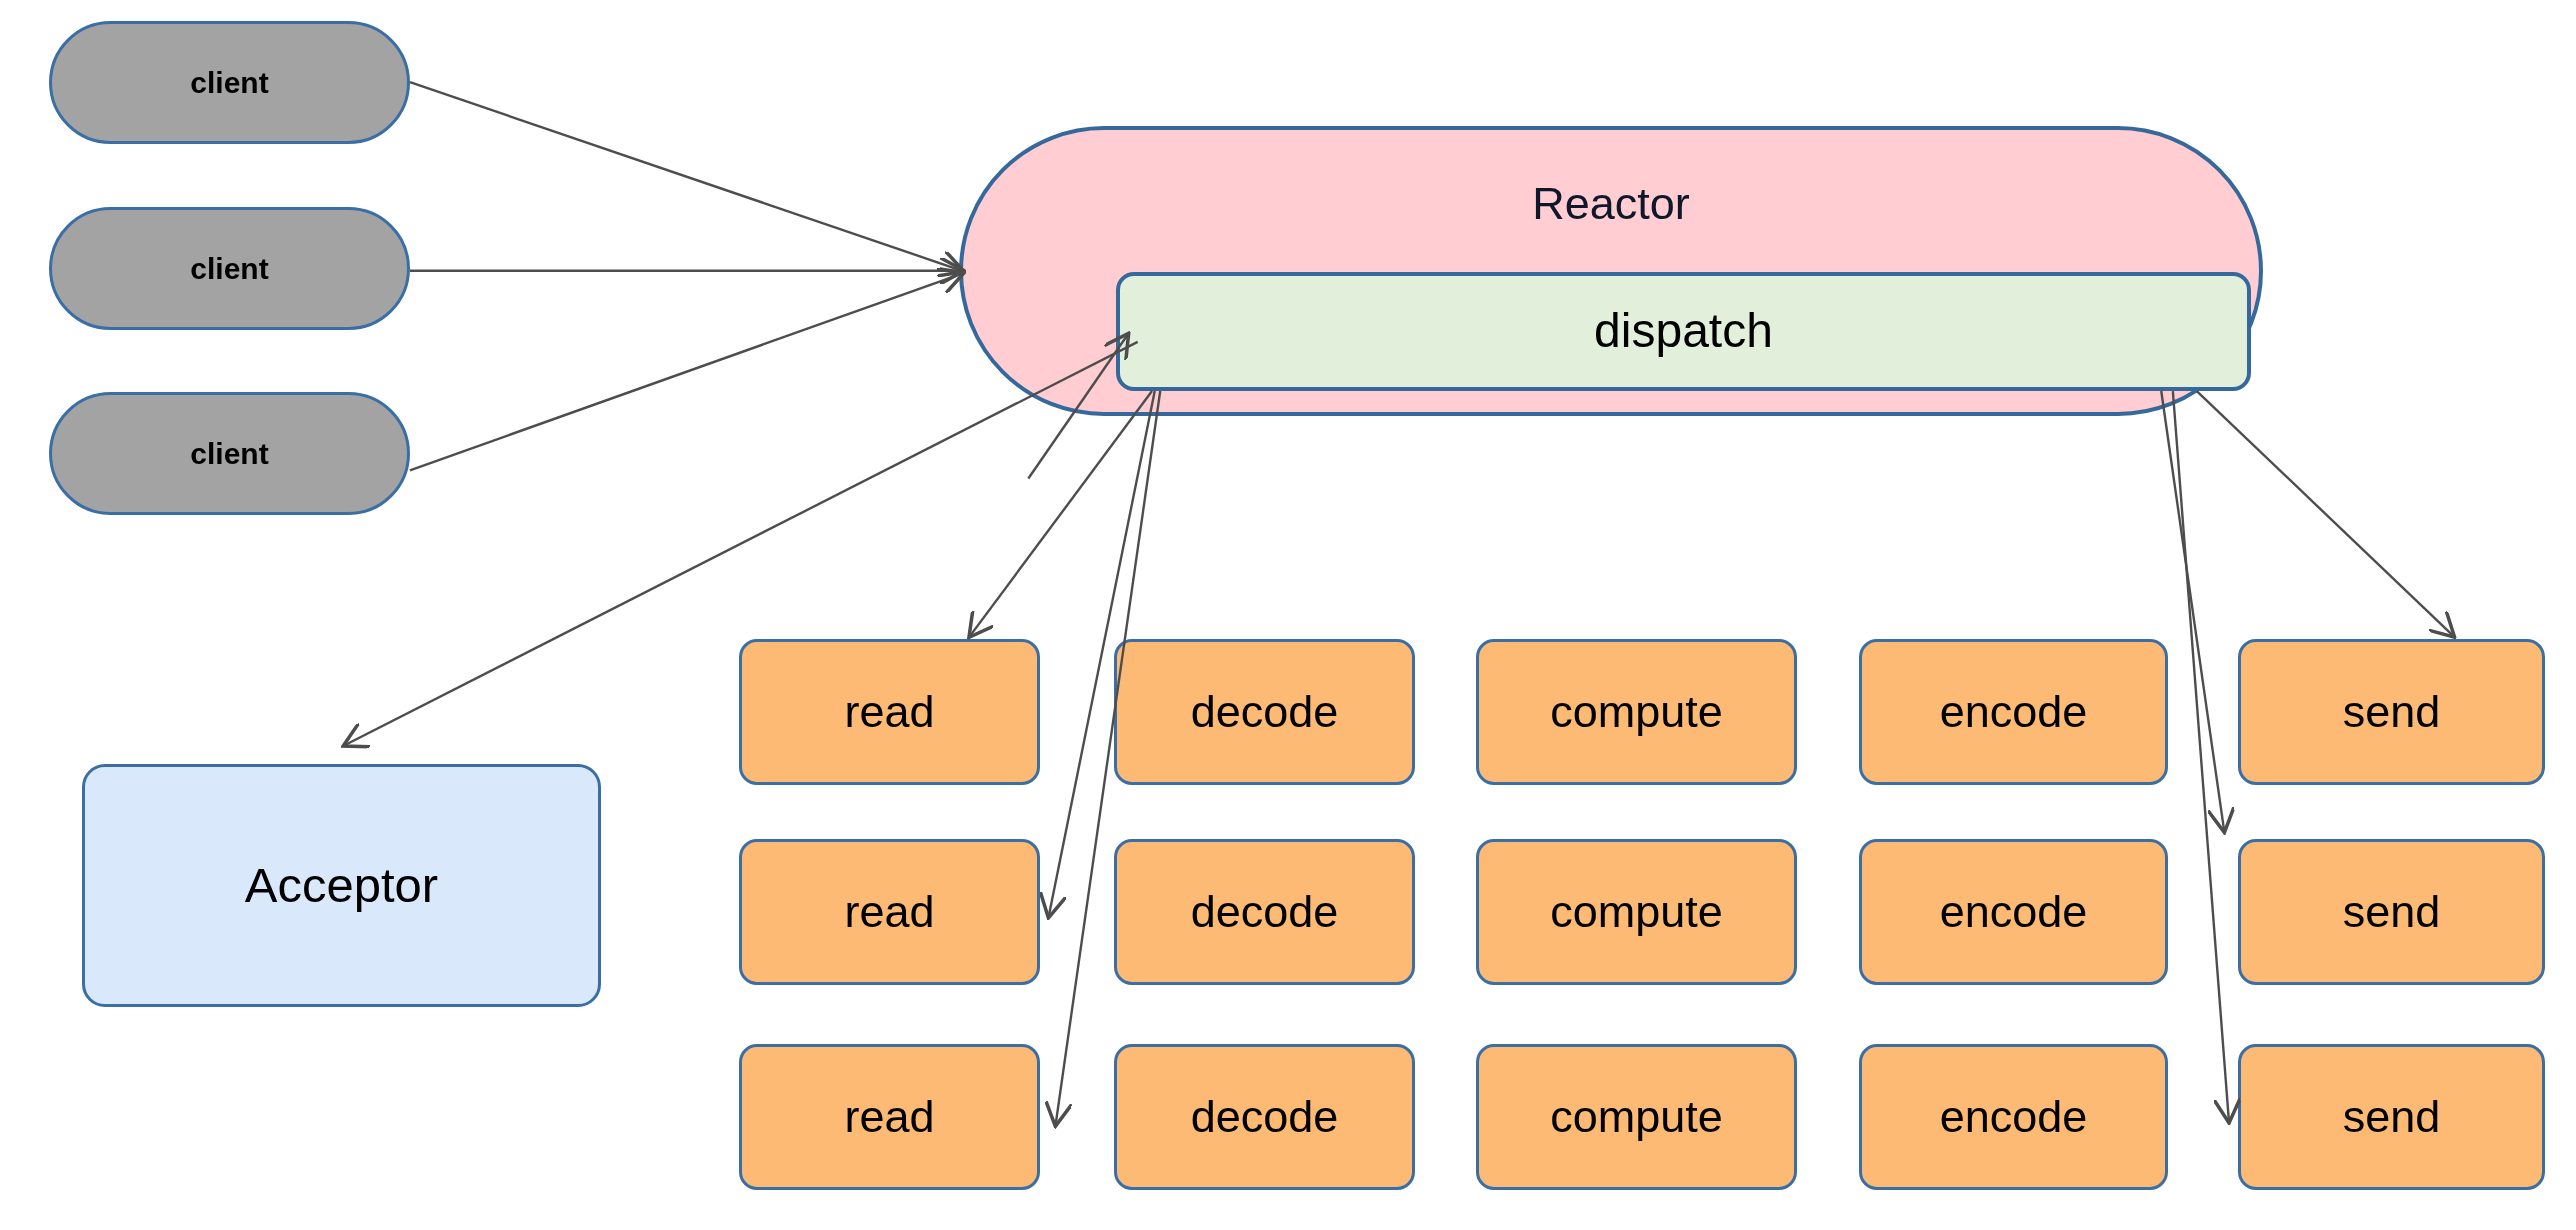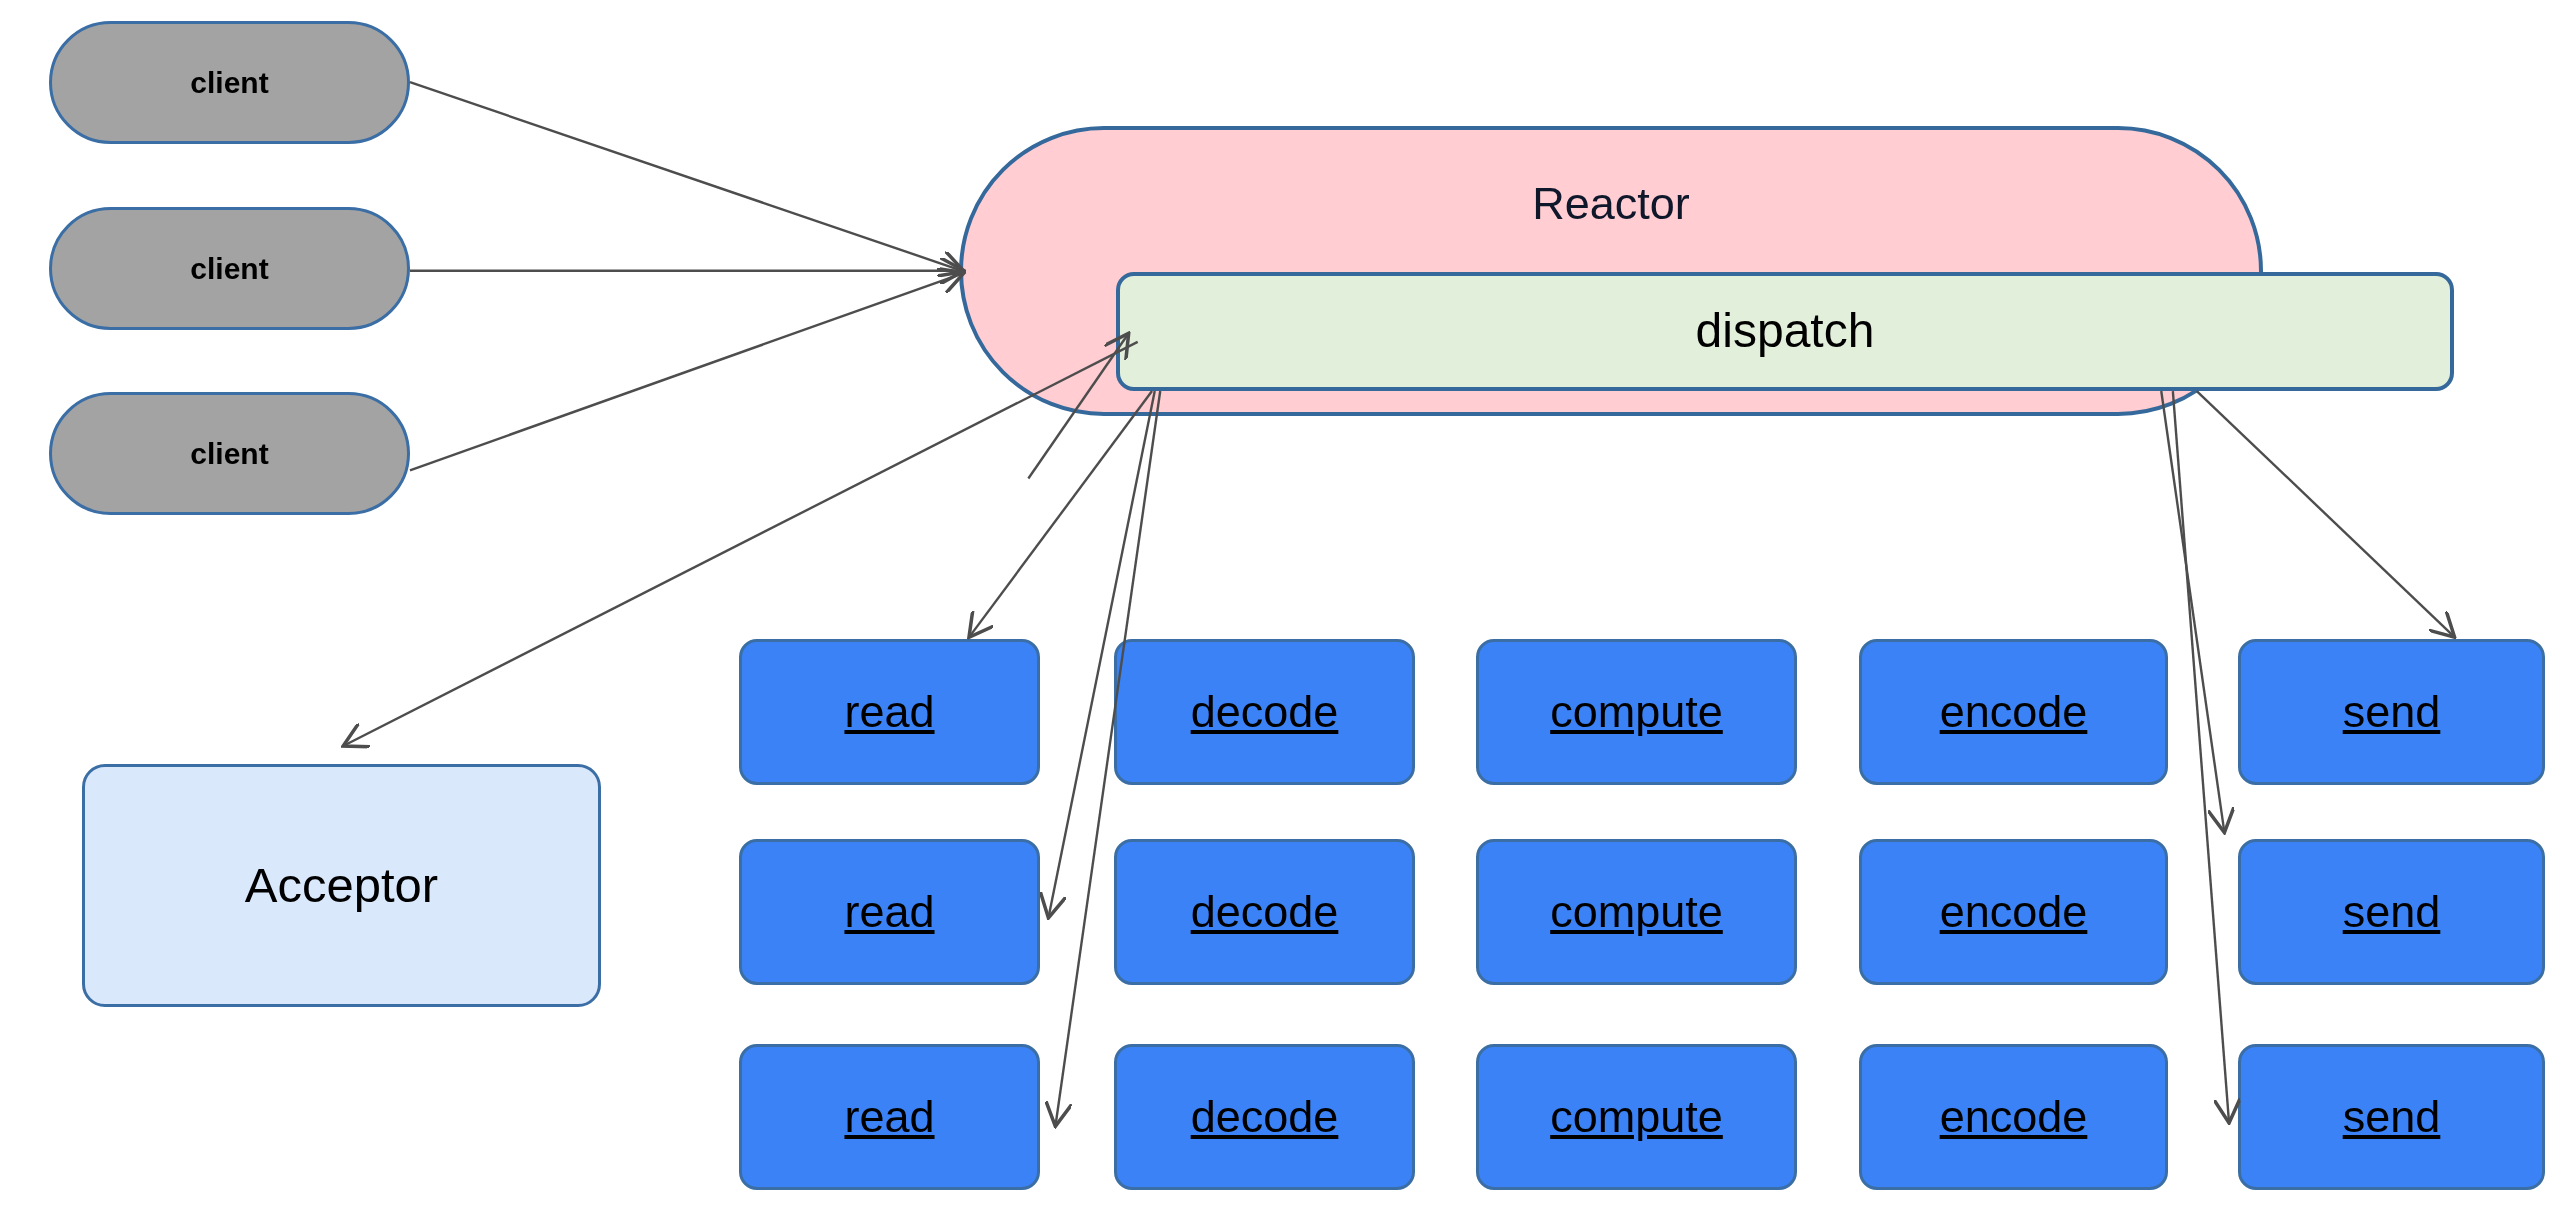--- a/index.html
+++ b/index.html
@@ -58,25 +58,24 @@
     z-index: 4;
   }
   .dispatch-node {
     background: #e2efda;
     border: 4.1px solid #35699c;
     border-radius: 18px;
     font-size: 48px;
     z-index: 4;
   }
   .stage-node {
-    background: #3b82f6;
+    background: #fdba74;
     border: 3.4px solid #3a6ea5;
     border-radius: 18px;
     font-size: 45px;
-    text-decoration: underline;
   }
   svg.edges {
     position: absolute;
     left: 0;
     top: 0;
     width: 2576px;
     height: 1231px;
     z-index: 5;
     pointer-events: none;
   }
@@ -128,21 +127,21 @@
   </div>
 
   <div class="node acceptor-node" style="left:82px; top:764px; width:519px; height:243px;">
     <span>Acceptor</span>
   </div>
 
   <div class="node reactor-node" style="left:959px; top:126px; width:1304px; height:290px;">
     <span class="reactor-label">Reactor</span>
   </div>
 
-  <div class="node dispatch-node" style="left:1116px; top:272px; width:1338px; height:119px;">
+  <div class="node dispatch-node" style="left:1116px; top:272px; width:1135px; height:119px;">
     <span>dispatch</span>
   </div>
 
   <div class="node stage-node" style="left:739px; top:639px; width:301px; height:146px;">
     <span>read</span>
   </div>
   <div class="node stage-node" style="left:1114px; top:639px; width:301px; height:146px;">
     <span>decode</span>
   </div>
   <div class="node stage-node" style="left:1476px; top:639px; width:321px; height:146px;">

